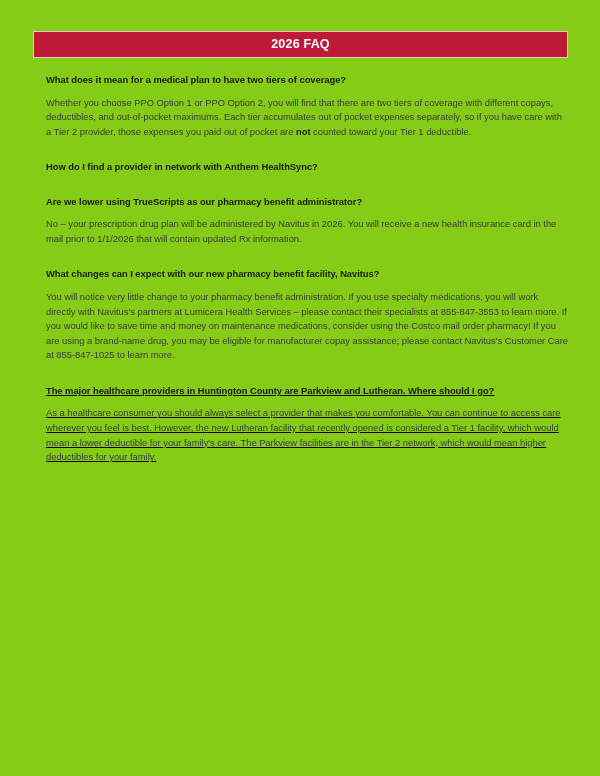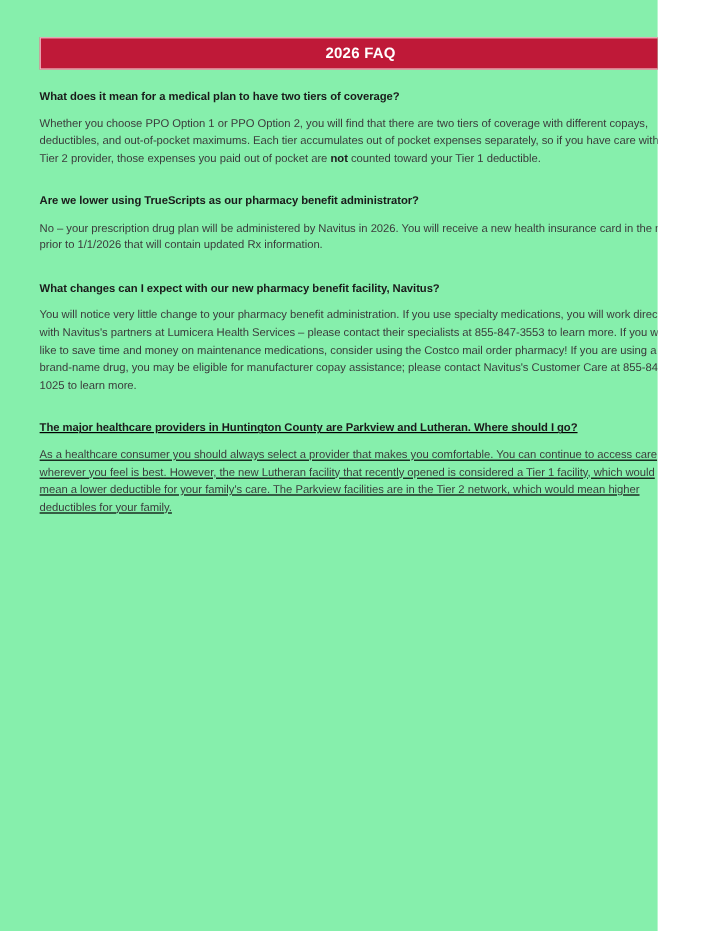--- a/index.html
+++ b/index.html
@@ -9,23 +9,23 @@
   body {
     width: 600px;
     height: 776px;
     background: #ffffff;
     font-family: "Liberation Sans", sans-serif;
     -webkit-font-smoothing: antialiased;
   }
 
   .page {
     position: relative;
-    width: 548px;
+    width: 600px;
     height: 776px;
-    background: #86efac;
+    background: #84cc16;
     box-sizing: border-box;
     overflow: hidden;
   }
 
   .content {
     position: absolute;
     left: 33px;
     top: 31px;
     width: 535px;
   }
@@ -49,20 +49,21 @@
     letter-spacing: 0.2px;
     line-height: 1;
   }
 
   
   .faq-list {
     display: block;
   }
   .faq-item {
     margin-bottom: 21px;
+    margin-left: 13px;
   }
   .faq-item:last-child {
     margin-bottom: 0;
     text-decoration: underline;
   }
   .faq-question {
     font-size: 9.4px;
     font-weight: bold;
     color: #1a1a1a;
     line-height: 13.5px;
@@ -94,20 +95,21 @@
     </div>
 
     <div class="faq-list">
 
       <div class="faq-item">
         <p class="faq-question">What does it mean for a medical plan to have two tiers of coverage?</p>
         <p class="faq-answer"><span>Whether you choose PPO Option 1 or PPO Option 2, you will find that there are two tiers of coverage with different copays, deductibles, and out-of-pocket maximums. Each tier accumulates out of pocket expenses separately, so if you have care with a Tier 2 provider, those expenses you paid out of pocket are </span><b>not</b><span> counted toward your Tier 1 deductible.</span></p>
       </div>
 
       <div class="faq-item">
+        <p class="faq-question">How do I find a provider in network with Anthem HealthSync?</p>
       </div>
 
       <div class="faq-item">
         <p class="faq-question">Are we lower using TrueScripts as our pharmacy benefit administrator?</p>
         <p class="faq-answer">No – your prescription drug plan will be administered by Navitus in 2026. You will receive a new health insurance card in the mail prior to 1/1/2026 that will contain updated Rx information.</p>
       </div>
 
       <div class="faq-item">
         <p class="faq-question">What changes can I expect with our new pharmacy benefit facility, Navitus?</p>
         <p class="faq-answer">You will notice very little change to your pharmacy benefit administration. If you use specialty medications, you will work directly with Navitus's partners at Lumicera Health Services – please contact their specialists at 855-847-3553 to learn more. If you would like to save time and money on maintenance medications, consider using the Costco mail order pharmacy! If you are using a brand-name drug, you may be eligible for manufacturer copay assistance; please contact Navitus's Customer Care at 855-847-1025 to learn more.</p>

